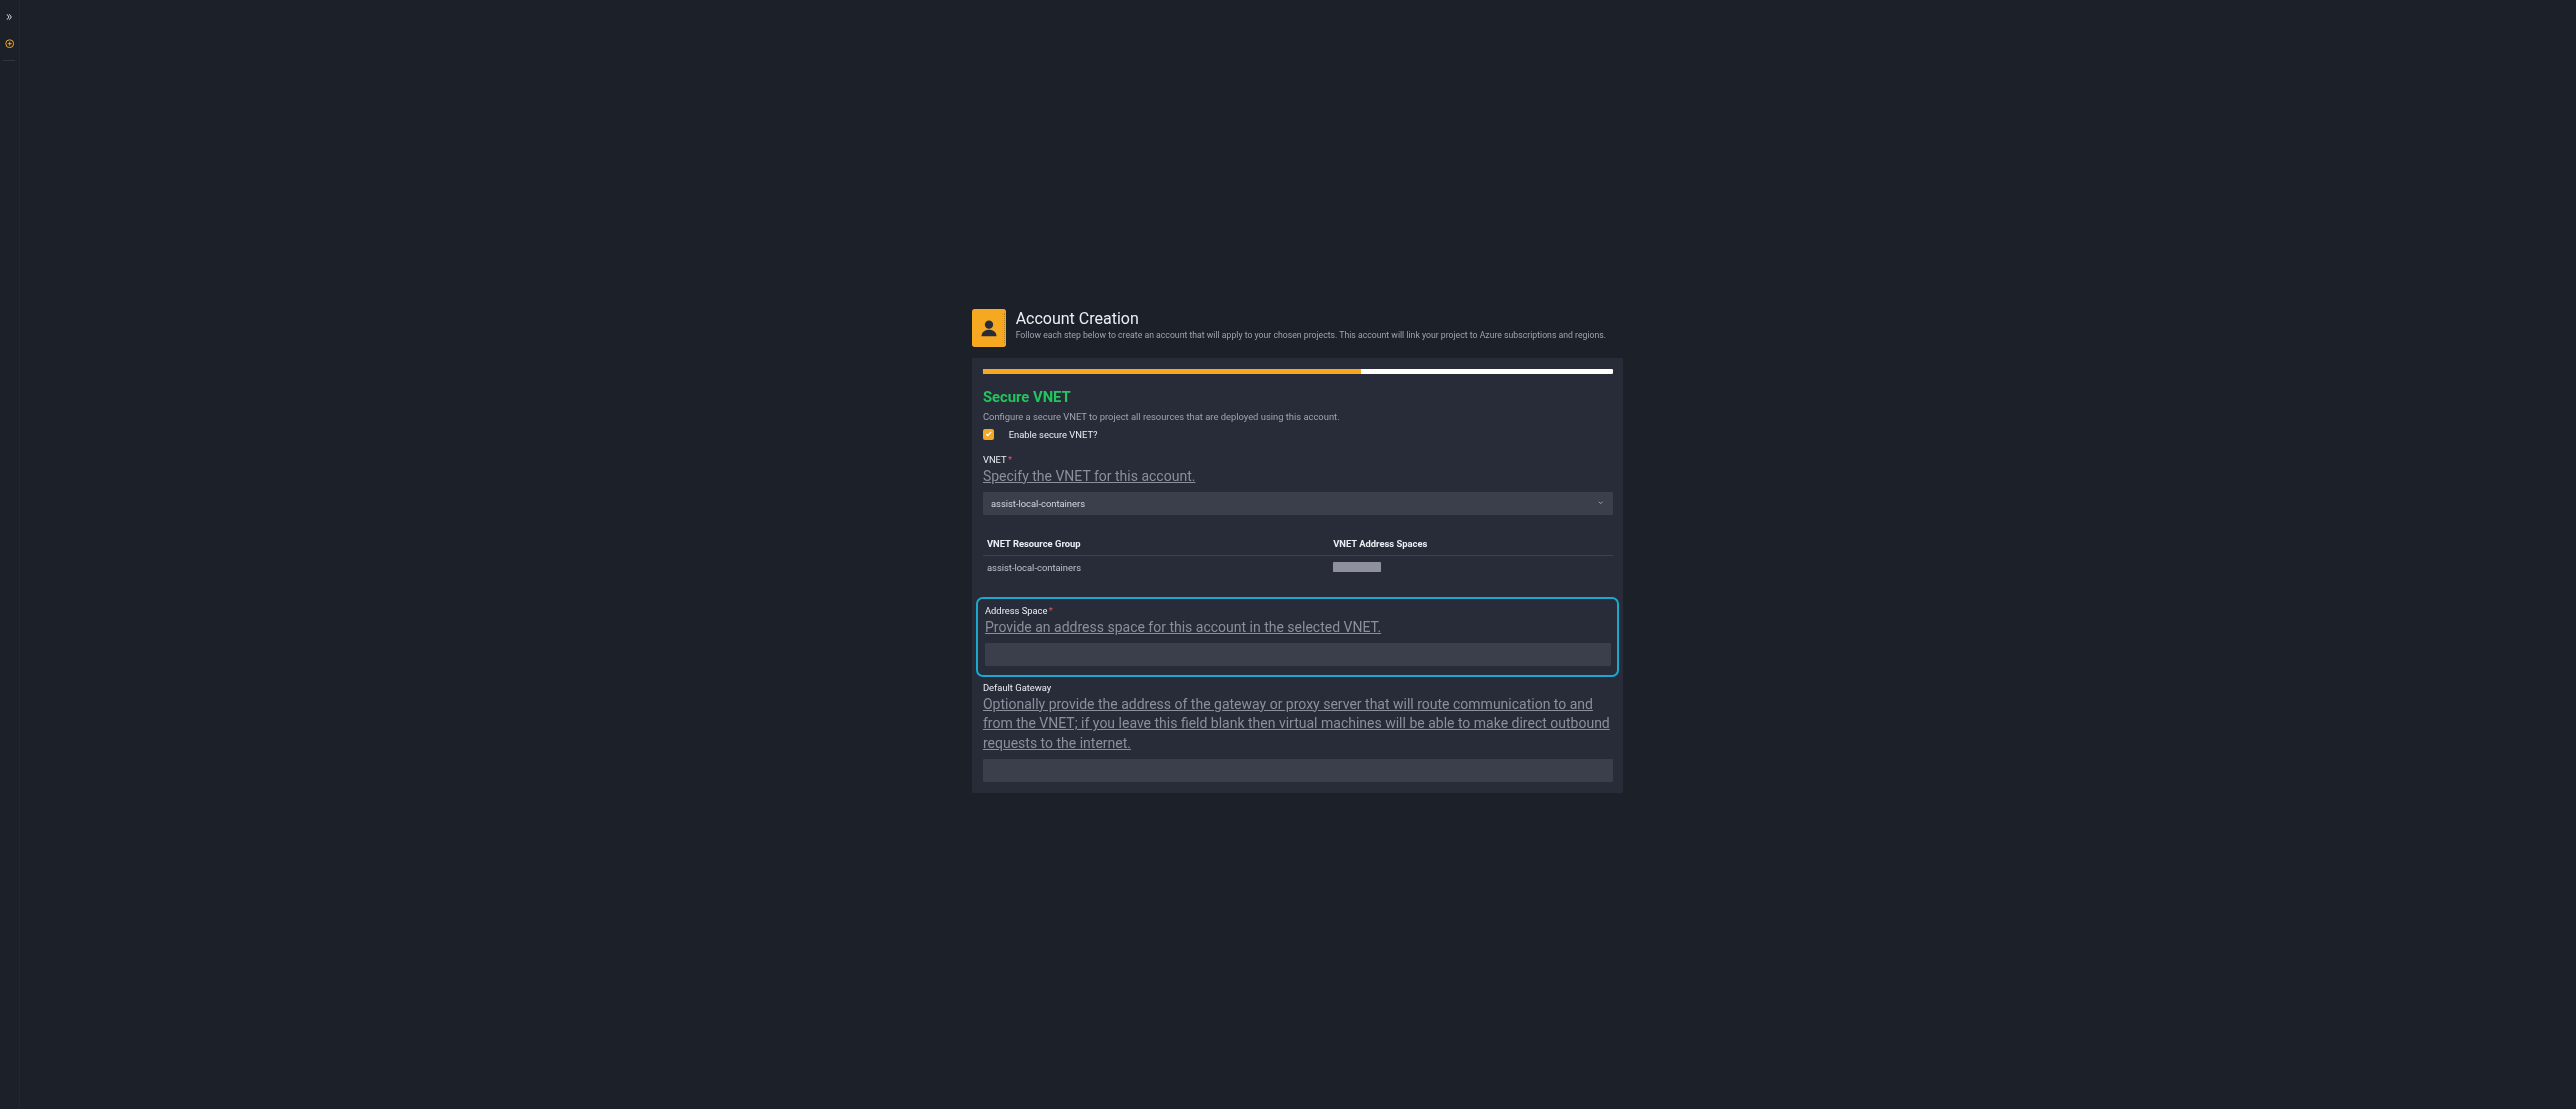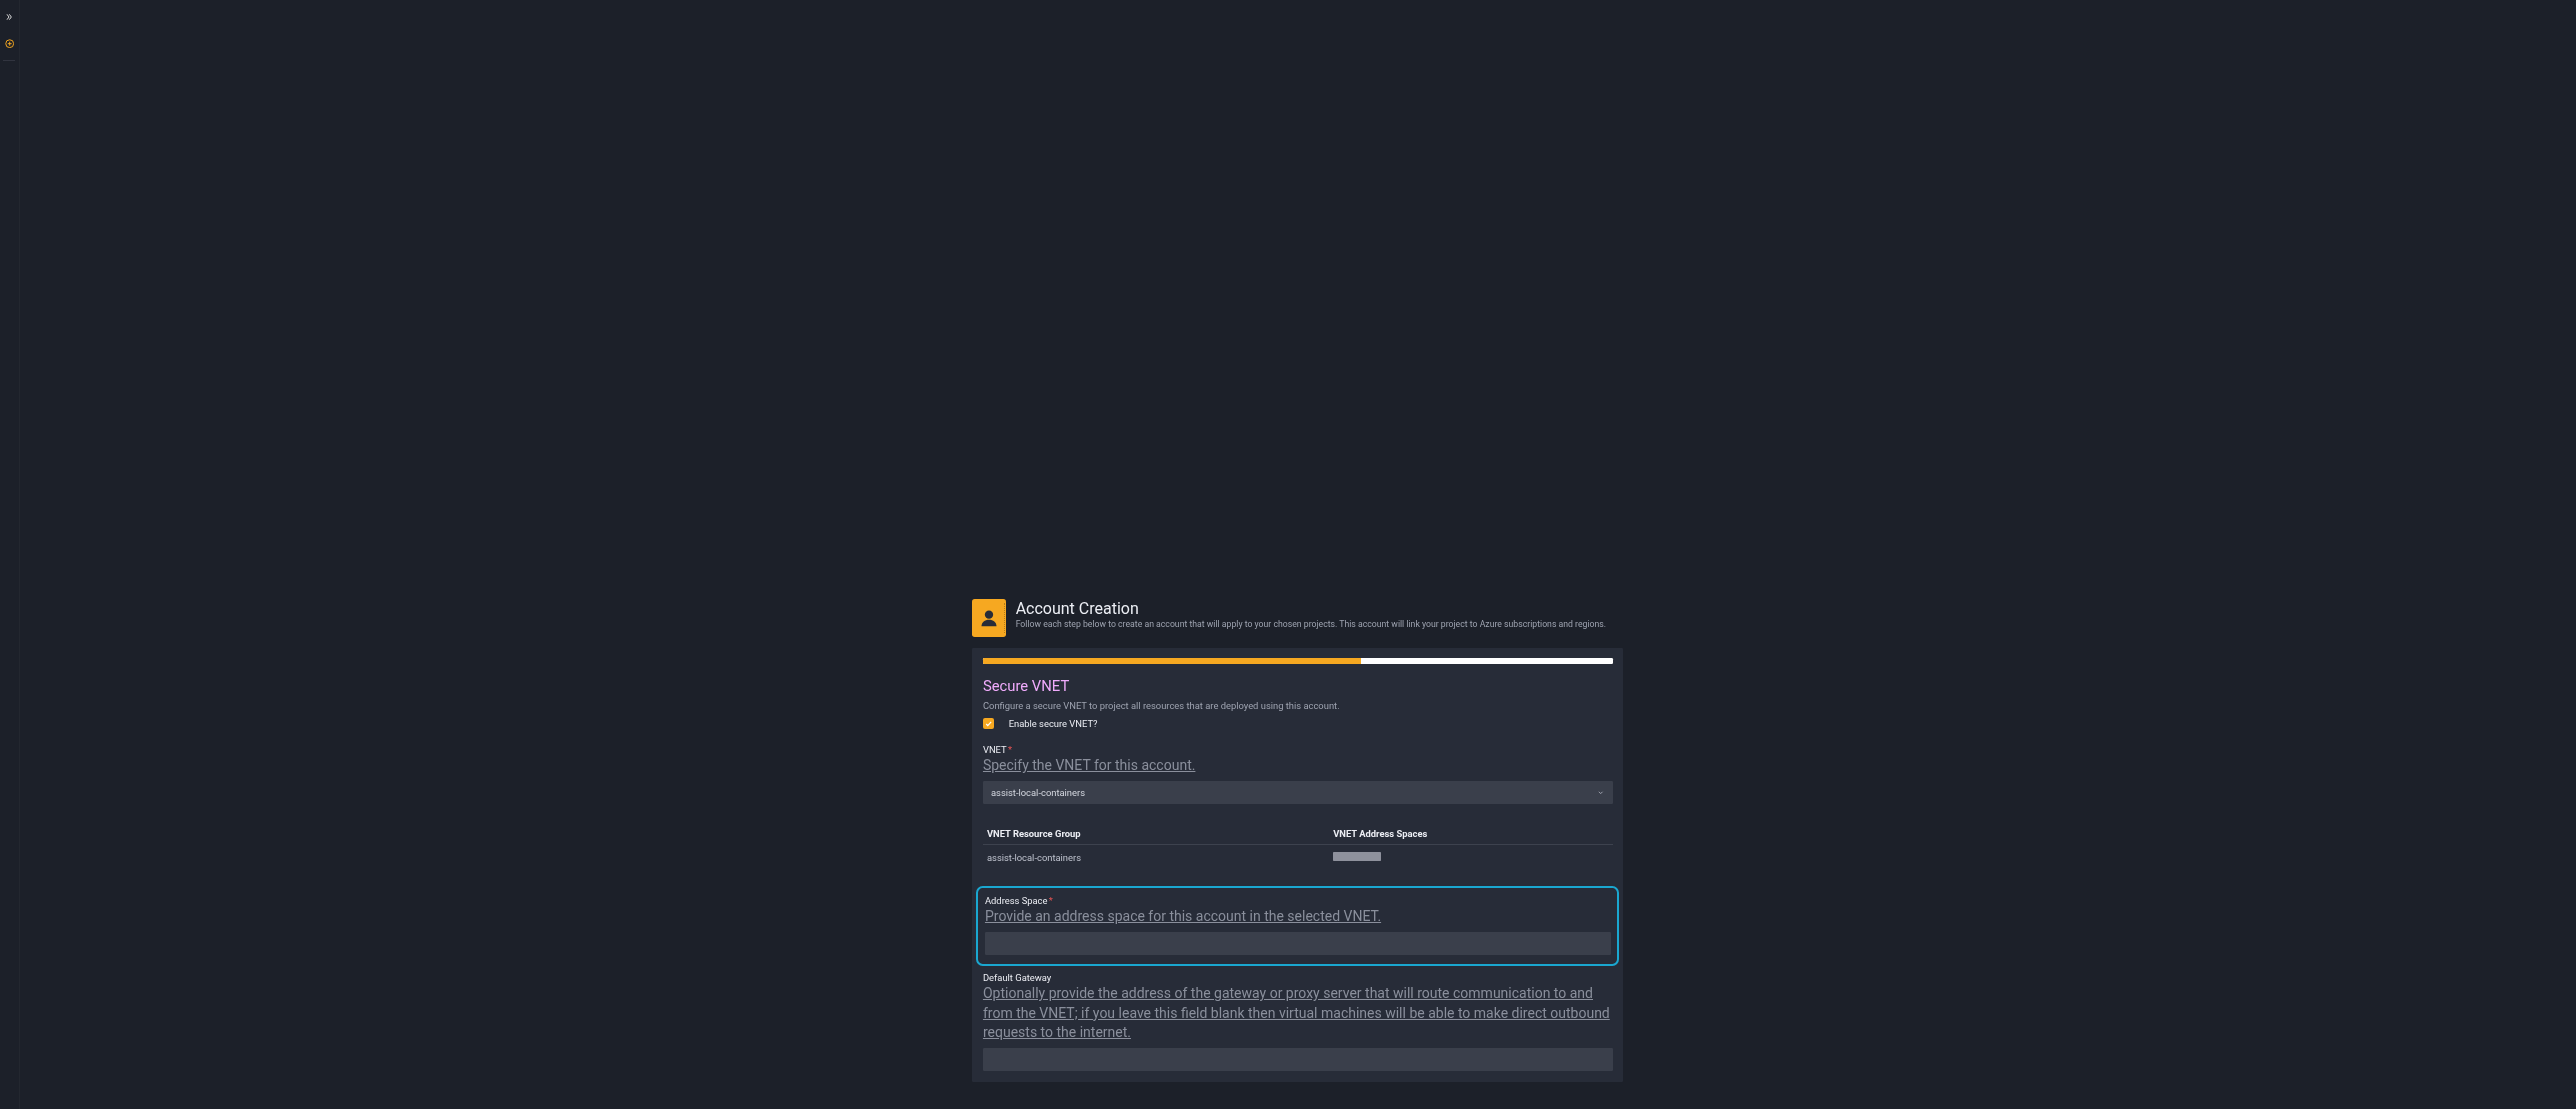--- a/index.html
+++ b/index.html
@@ -51,21 +51,21 @@
     background: #31343f;
     margin-top: 6.7px;
   }
   
   .main {
     flex: 1;
     overflow-y: auto;
     padding: 20px 0 27px 0;
     display: flex;
     justify-content: center;
-    align-items: flex-end;
+    align-items: center;
   }
   .content {
     width: 651px;
     max-width: 651px;
   }
   
   .header {
     display: flex;
     align-items: flex-start;
     gap: 9.4px;
@@ -115,22 +115,22 @@
     overflow: hidden;
     margin-bottom: 13.4px;
   }
   .progress-fill {
     height: 100%;
     background: #f6a821;
     width: 60%;
   }
   .section-title {
     font-size: 14.8px;
-    font-weight: 400;
-    color: #f0abfc;
+    font-weight: 700;
+    color: #22c55e;
     margin-bottom: 5.4px;
   }
   .section-desc {
     font-size: 9.4px;
     color: #9ea3b0;
     margin-bottom: 6.7px;
   }
   .important-line {
     font-size: 9.4px;
     color: #f6a821;

